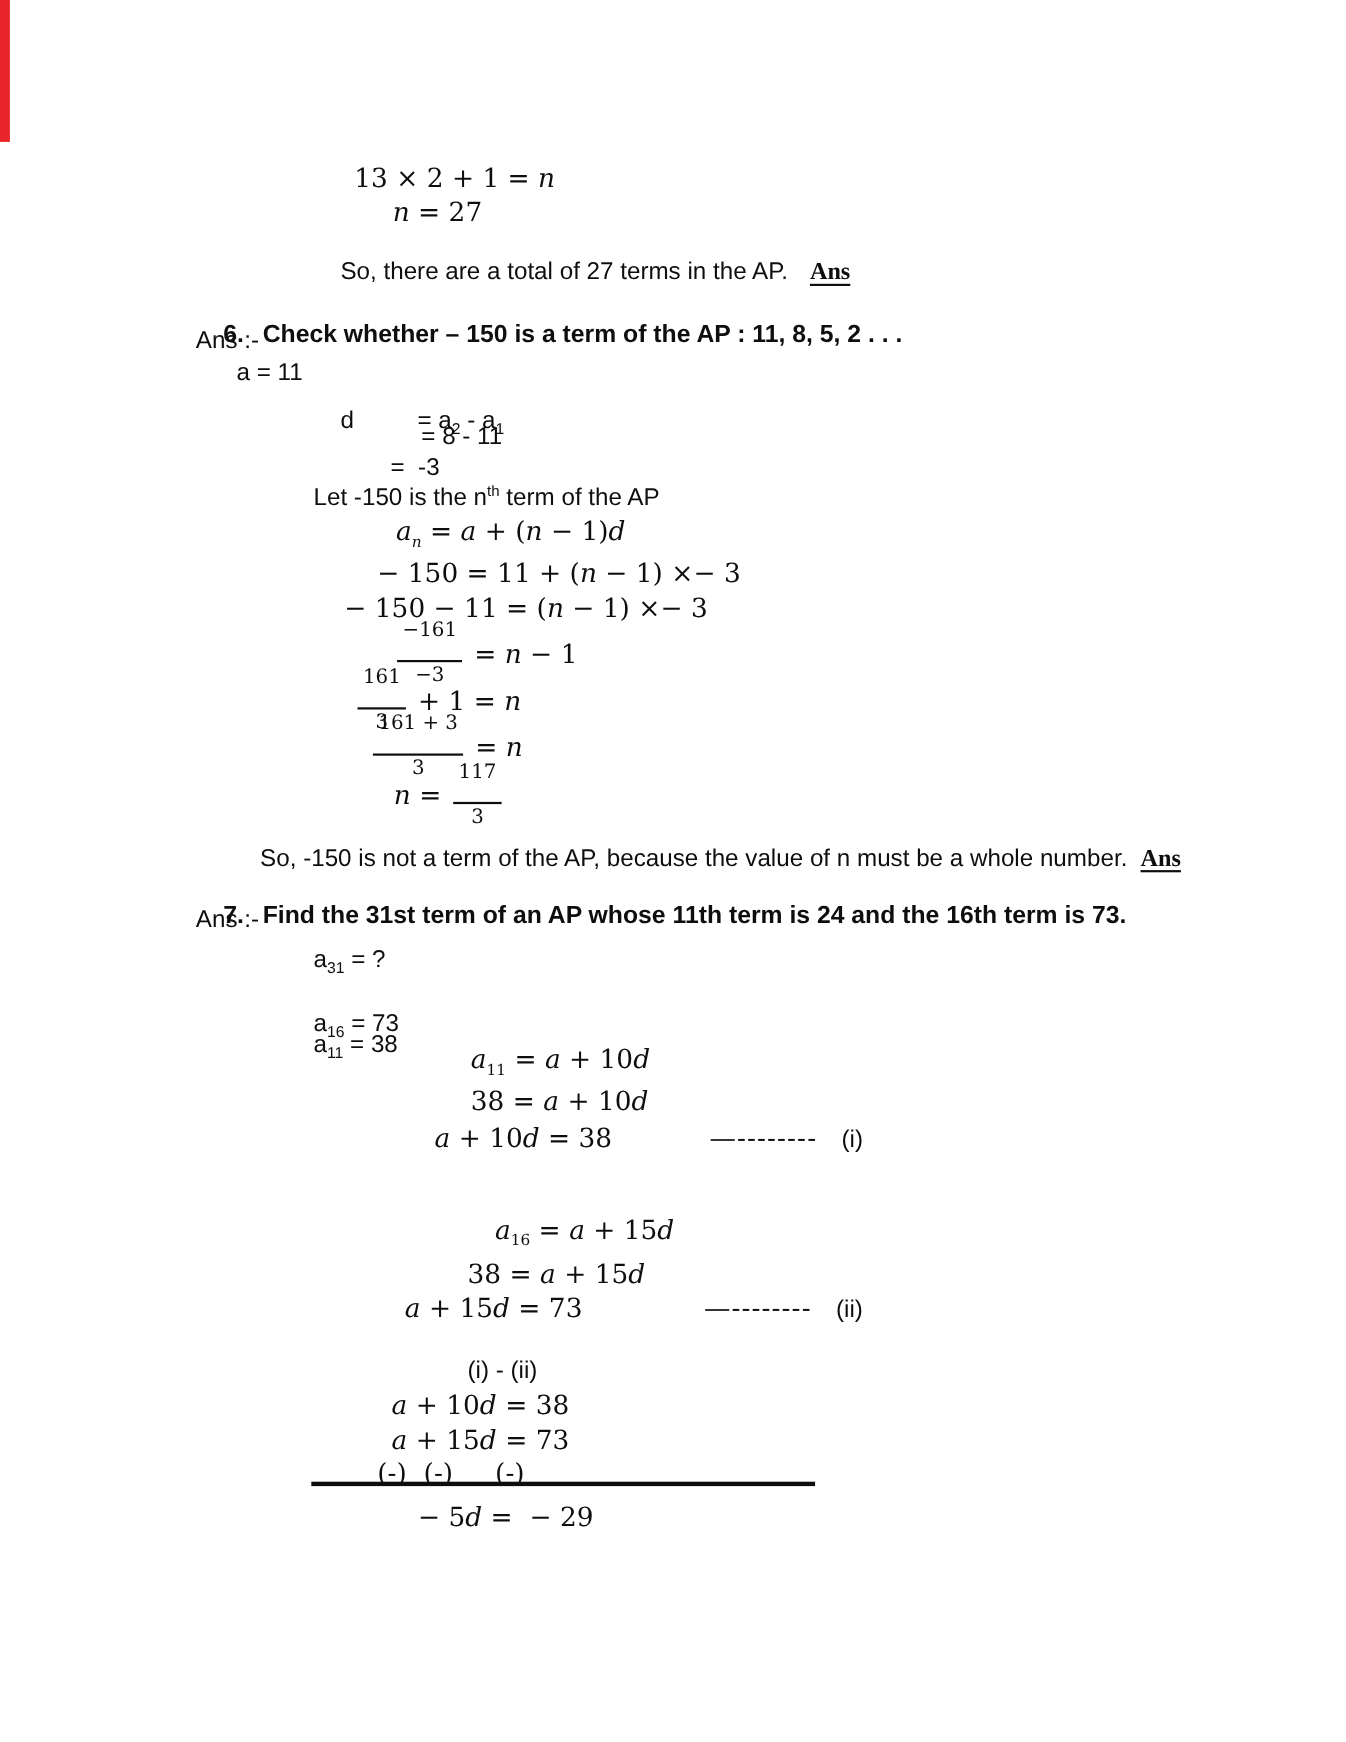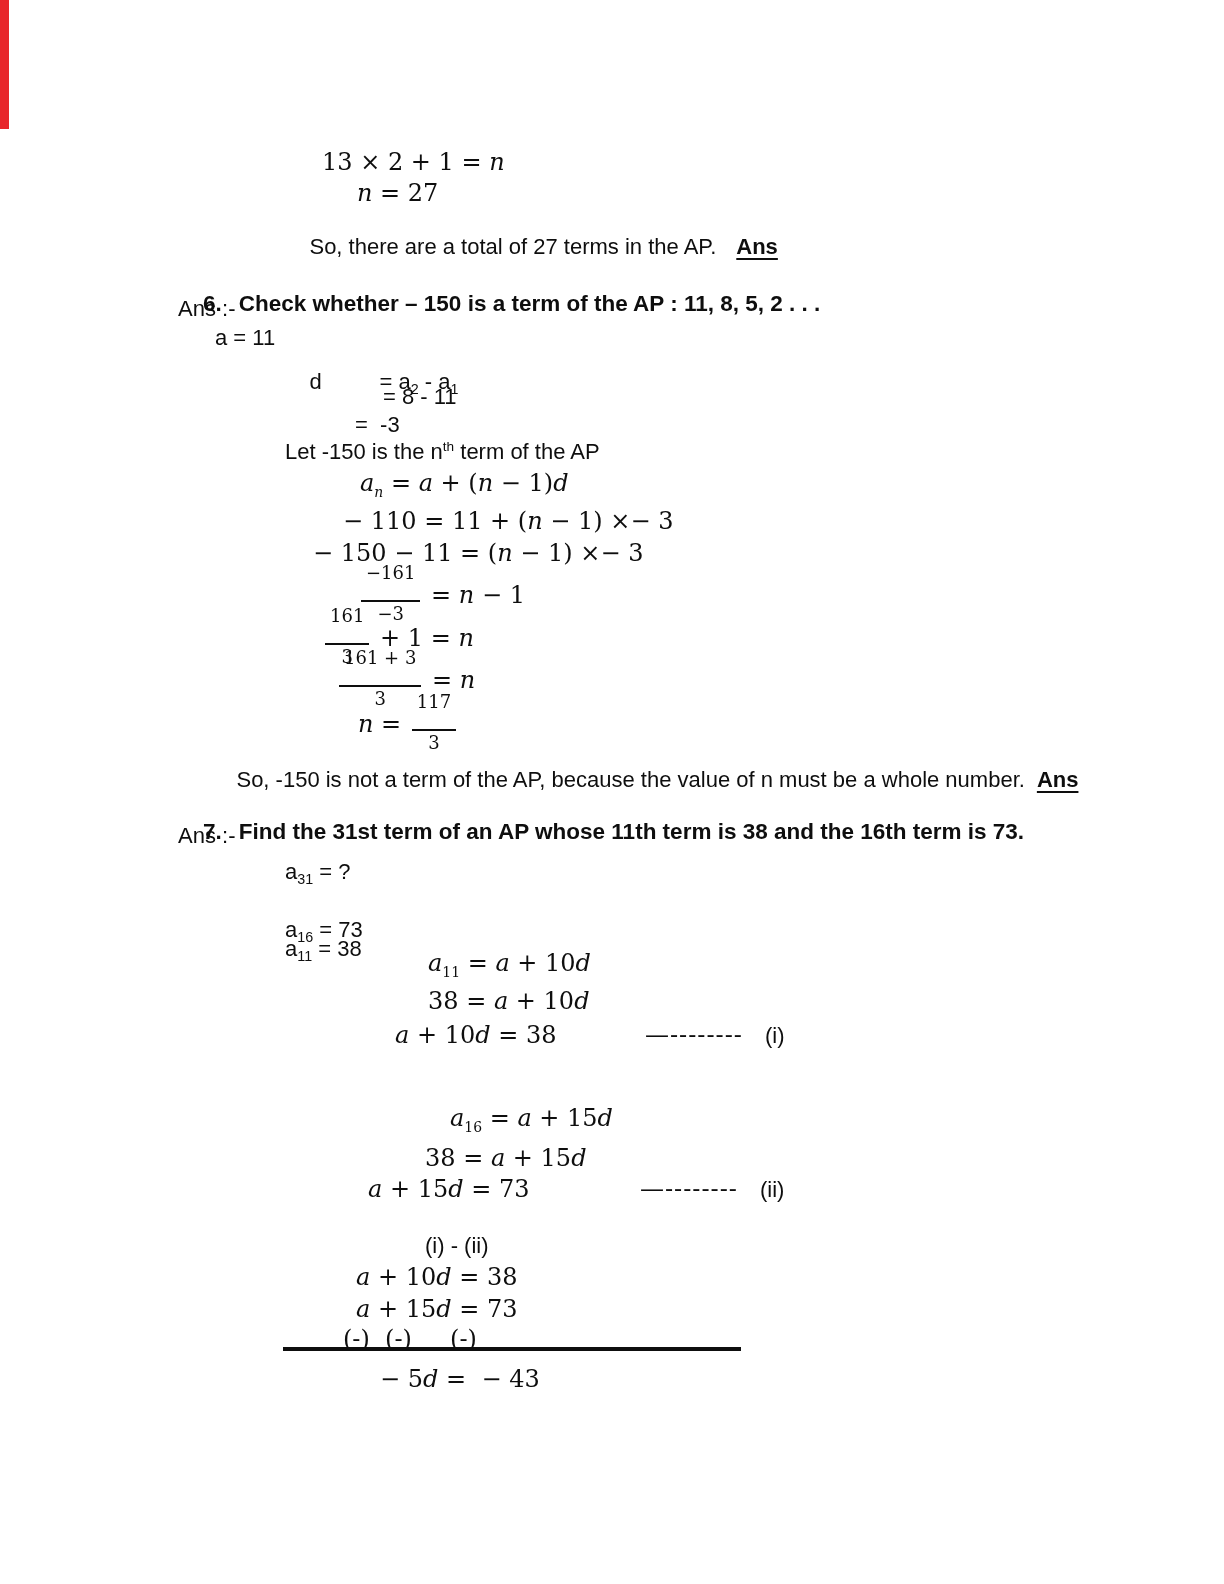--- a/index.html
+++ b/index.html
@@ -19,20 +19,21 @@
   .math { font-family: "DejaVu Serif", serif; font-size: 24px; }
   .math i { font-style: italic; }
   .sans sub { font-size: 0.65em; }
   .sans sup { font-size: 0.62em; }
   .math sub { font-size: 0.58em; vertical-align: -0.45em; }
   .ans {
     font-weight: 700;
     text-decoration: underline;
     text-underline-offset: 4px;
     text-decoration-thickness: 2px;
+    font-family: Liberation Serif, serif;
   }
   .gap-lg { margin-left: 20px; }
   .gap-sm { margin-left: 12px; }
   .dcol { display: inline-block; width: 70px; }
   .frac {
     display: inline-block;
     vertical-align: middle;
     text-align: center;
     font-size: 18px;
     line-height: 1.2;
@@ -63,32 +64,32 @@
   </div>
   <div class="line sans" style="left:178px; top:295px;">Ans :-</div>
   <div class="line sans" style="left:215px; top:324px;">a = 11</div>
   <div class="line sans" style="left:285px; top:340px;">
     <span class="dcol">d</span><span><span>= a</span><sub>2</sub><span> - a</span><sub>1</sub></span>
   </div>
   <div class="line sans" style="left:355px; top:383px;margin-left:28px;">= 8 - 11</div>
   <div class="line sans" style="left:355px; top:411px;">=  -3</div>
   <div class="line sans" style="left:285px; top:438px;"><span>Let -150 is the n</span><sup>th</sup><span> term of the AP</span></div>
   <div class="line math" style="left:360px; top:468px;"><i>a</i><sub style="font-style: italic;">n</sub><span> = </span><i>a</i><span> + (</span><i>n</i><span> − 1)</span><i>d</i></div>
-  <div class="line math" style="left:343px; top:506px;"><span>− 110 = 11 + (</span><i>n</i><span> − 1) ×− 3</span></div>
+  <div class="line math" style="left:343px; top:506px;"><span>− 150 = 11 + (</span><i>n</i><span> − 1) ×− 3</span></div>
   <div class="line math" style="left:313px; top:538px;"><span>− 150 − 11 = (</span><i>n</i><span> − 1) ×− 3</span></div>
   <div class="line math" style="left:358px; top:565px;"><span class="frac"><span class="num">−161</span><span class="den">−3</span></span><span> = </span><i>n</i><span> − 1</span></div>
   <div class="line math" style="left:322px; top:608px;"><span class="frac"><span class="num">161</span><span class="den">3</span></span><span> + 1 = </span><i>n</i></div>
   <div class="line math" style="left:336px; top:650px;"><span class="frac"><span class="num">161 + 3</span><span class="den">3</span></span><span> = </span><i>n</i></div>
   <div class="line math" style="left:358px; top:694px;"><i>n</i><span> = </span><span class="frac"><span class="num">117</span><span class="den">3</span></span></div>
   <div class="line sans" style="left:212px; top:738px;">
     <span>So, -150 is not a term of the AP, because the value of n must be a whole number.</span><span class="ans gap-sm">Ans</span>
   </div>
 
   <div class="line heading" style="left:178px; top:790px;">
-    <span>7.</span><span class="qtext">Find the 31st term of an AP whose 11th term is 38 and the 16th term is 73.</span>
+    <span>7.</span><span class="qtext">Find the 31st term of an AP whose 11th term is 24 and the 16th term is 73.</span>
   </div>
   <div class="line sans" style="left:178px; top:822px;">Ans :-</div>
   <div class="line sans" style="left:285px; top:858px;"><span>a</span><sub>31</sub><span> = ?</span></div>
   <div class="line sans" style="left:285px; top:887px;margin-top:48px;"><span>a</span><sub>11</sub><span> = 38</span></div>
   <div class="line sans" style="left:285px; top:916px;"><span>a</span><sub>16</sub><span> = 73</span></div>
 
   <div class="line math" style="left:428px; top:948px;"><i>a</i><sub>11</sub><span> = </span><i>a</i><span> + 10</span><i>d</i></div>
   <div class="line math" style="left:428px; top:986px;"><span>38 = </span><i>a</i><span> + 10</span><i>d</i></div>
   <div class="line math" style="left:395px; top:1020px;"><i>a</i><span> + 10</span><i>d</i><span> = 38</span></div>
   <div class="line dashes" style="left:645px; top:1020px;">—--------</div>
@@ -98,15 +99,15 @@
   <div class="line math" style="left:425px; top:1143px;"><span>38 = </span><i>a</i><span> + 15</span><i>d</i></div>
   <div class="line math" style="left:368px; top:1174px;"><i>a</i><span> + 15</span><i>d</i><span> = 73</span></div>
   <div class="line dashes" style="left:640px; top:1174px;">—--------</div>
   <div class="line sans" style="left:760px; top:1176px;">(ii)</div>
 
   <div class="line sans" style="left:425px; top:1232px;">(i) - (ii)</div>
   <div class="line math" style="left:356px; top:1262px;"><i>a</i><span> + 10</span><i>d</i><span> = 38</span></div>
   <div class="line math" style="left:356px; top:1294px;"><i>a</i><span> + 15</span><i>d</i><span> = 73</span></div>
   <div class="line math" style="left:343px; top:1324px;">(-)  (-)     (-)</div>
   <div class="rule" style="left:283px; top:1347px; width:458px; height:3.5px;"></div>
-  <div class="line math" style="left:380px; top:1364px;"><span>− 5</span><i>d</i><span> =  − 43</span></div>
+  <div class="line math" style="left:380px; top:1364px;"><span>− 5</span><i>d</i><span> =  − 29</span></div>
 
 </div>
 
 </body></html>

